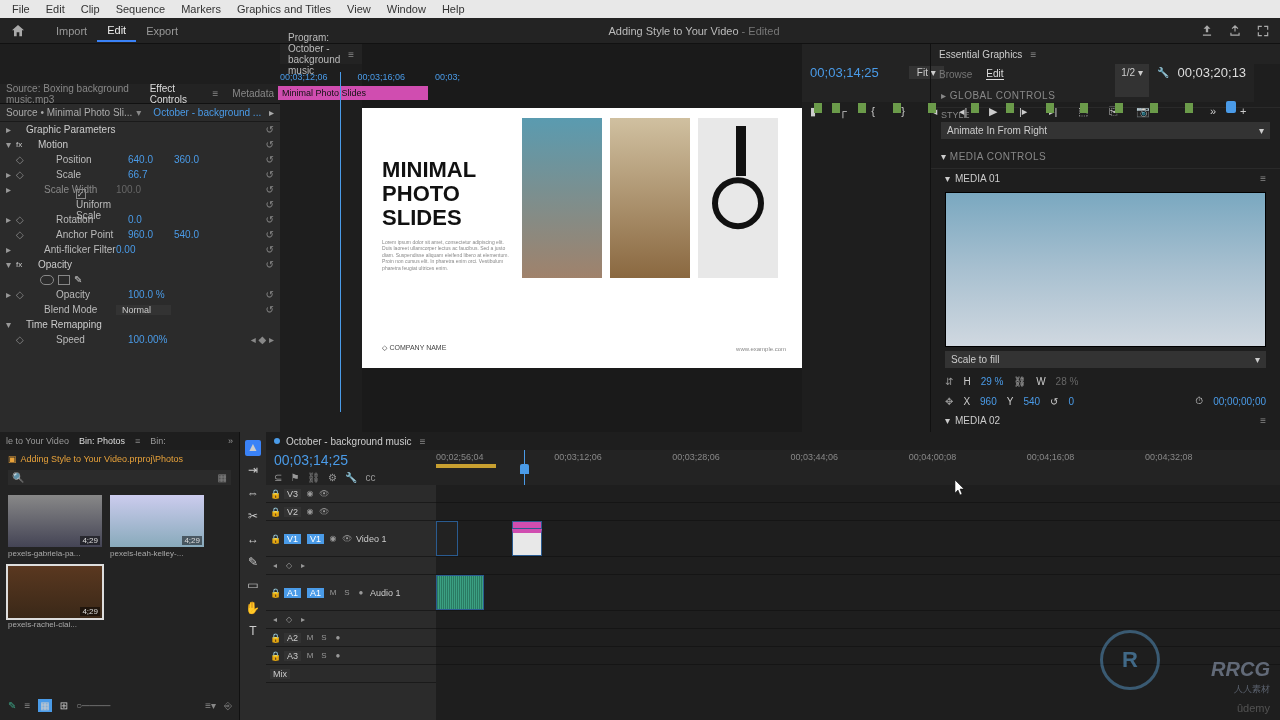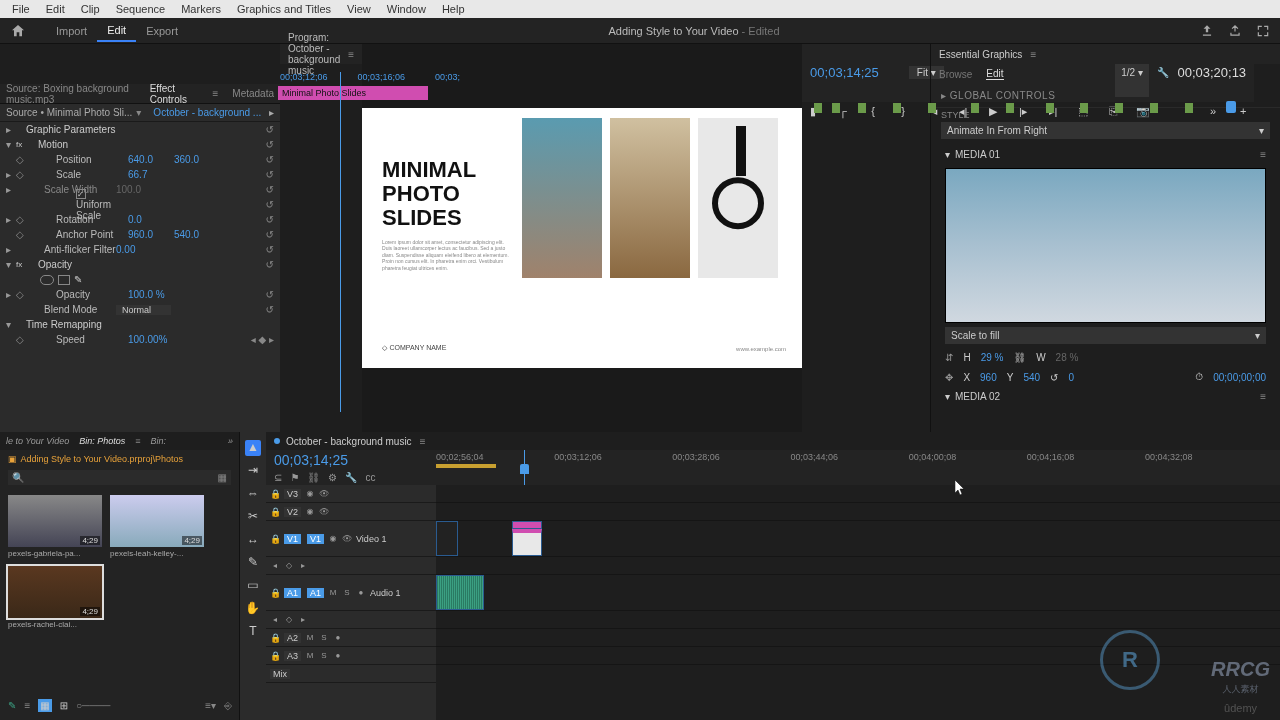--- a/index.html
+++ b/index.html
@@ -98,21 +98,21 @@
 .eg-media .mnu { margin-left: auto; color: #888; }
 .eg-thumb { margin: 4px 14px; height: 155px; background: linear-gradient(180deg, #7aa8c0 0%, #a8c0d0 50%, #d0d8e0 100%); position: relative; border: 1px solid #000; }
 .eg-scale { margin: 4px 14px; background: #333; padding: 3px 6px; font-size: 10px; display: flex; }
 .eg-props { display: flex; gap: 10px; padding: 4px 14px; align-items: center; font-size: 10px; }
 .eg-props .blue { color: #4a9be8; }
 .eg-props .dim { color: #666; }
 
 
 .lower { display: flex; height: 288px; }
 .project { width: 240px; background: #232323; border-right: 1px solid #111; }
-.proj-tabs { display: flex; height: 18px; background: #1e1e1e; align-items: center; padding: 0 6px; gap: 10px; font-size: 9px; font-style: italic; }
+.proj-tabs { display: flex; height: 18px; background: #1e1e1e; align-items: center; padding: 0 6px; gap: 10px; font-size: 9px; }
 .proj-tabs span { color: #999; }
 .proj-tabs .arrows { margin-left: auto; }
 .proj-crumb { padding: 4px 8px; font-size: 9px; color: #e8a23a; display: flex; align-items: center; gap: 4px; }
 .proj-crumb .folder { color: #e8a23a; }
 .proj-search { margin: 2px 8px; display: flex; align-items: center; background: #2b2b2b; padding: 2px 4px; }
 .proj-search input { background: transparent; border: none; color: #ccc; flex: 1; font-size: 10px; outline: none; }
 .proj-grid { display: flex; flex-wrap: wrap; gap: 8px; padding: 8px; }
 .proj-item { width: 94px; }
 .proj-item .th { width: 94px; height: 52px; background: #555; position: relative; }
 .proj-item .th .dur { position: absolute; right: 2px; bottom: 2px; font-size: 8px; color: #ddd; background: rgba(0,0,0,0.5); padding: 0 2px; }
@@ -158,21 +158,21 @@
 .tl-content { flex: 1; position: relative; background: #1e1e1e; }
 .tl-row { height: 18px; border-bottom: 1px solid #151515; position: relative; }
 .tl-row.tall { height: 36px; }
 .tl-clip { position: absolute; top: 0; bottom: 0; background: #4a7bb0; border: 1px solid #2a5b90; }
 .tl-clip.v1 { left: 0; width: 30px; background: #222; }
 .tl-clip.v1b { left: 76px; width: 30px; background: #d04db0; }
 .tl-clip.v1c { left: 76px; width: 30px; background: #e8e8e8; border-top: 4px solid #d04db0; }
 .tl-clip.audio { background: #3ba082; }
 .tl-clip.audio .wave { height: 50%; background: repeating-linear-gradient(90deg, #2a7a62 0, #2a7a62 1px, #3ba082 1px, #3ba082 2px); }
 
-.watermark { position: absolute; right: 10px; bottom: 6px; display: flex; flex-direction: column; align-items: center; gap: 2px; pointer-events: none; }
+.watermark { position: absolute; right: 10px; bottom: 6px; display: flex; flex-direction: column; align-items: flex-end; gap: 2px; pointer-events: none; }
 .watermark .rrcg { font-size: 20px; font-weight: bold; color: rgba(200,220,255,0.4); font-style: italic; }
 .watermark .sub { font-size: 9px; color: rgba(200,220,255,0.35); }
 .watermark .udemy { font-size: 11px; color: rgba(200,200,200,0.3); margin-top: 4px; }
 .logo-circle { position: absolute; right: 120px; bottom: 30px; width: 60px; height: 60px; border: 3px solid rgba(100,180,240,0.4); border-radius: 50%; pointer-events: none; }
 .logo-circle::after { content: "R"; position: absolute; left: 50%; top: 50%; transform: translate(-50%, -50%); font-size: 22px; font-weight: bold; color: rgba(100,180,240,0.5); }
 
 .cursor { position: absolute; left: 955px; top: 480px; width: 12px; height: 16px; pointer-events: none; }
 
 </style>
 </head>
@@ -396,20 +396,21 @@
     <div class="eg-tabs">
       <span>Browse</span>
       <span class="active">Edit</span>
     </div>
     <div class="eg-sec up"><span style="color:#888">▸ </span><span>GLOBAL CONTROLS</span></div>
     <div style="padding:2px 10px;font-size:9px;color:#888">STYLE</div>
     <div class="eg-style-box">
         <span>Animate In From Right</span>
         <span class="dd">▾</span>
       </div>
+    <div class="eg-sec up"><span style="color:#ccc">▾ </span><span>MEDIA CONTROLS</span></div>
     <div class="eg-media">
         <span class="caret">▾</span>
         <span>MEDIA 01</span>
         <span class="mnu">≡</span>
       </div>
     <div class="eg-thumb"></div>
     <div class="eg-scale">
         <span>Scale to fill</span>
         <span class="dd" style="margin-left:auto">▾</span>
       </div>

